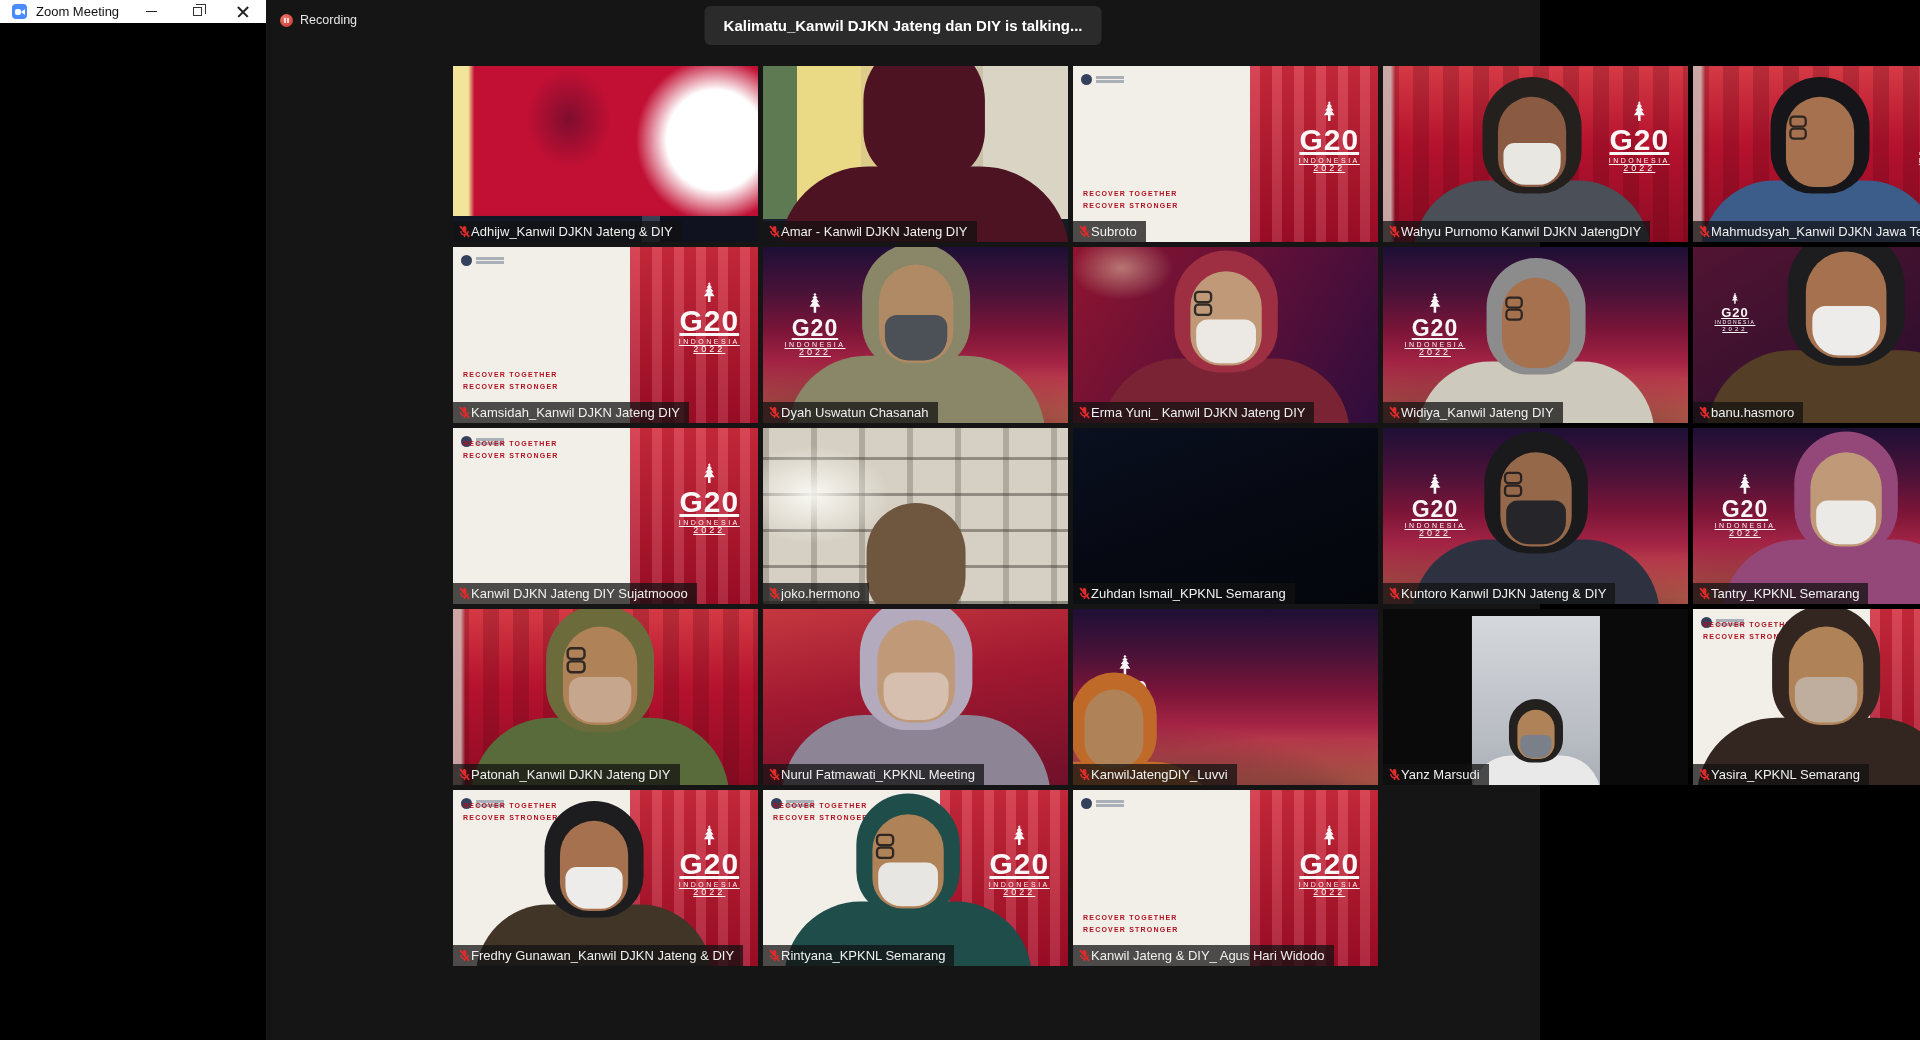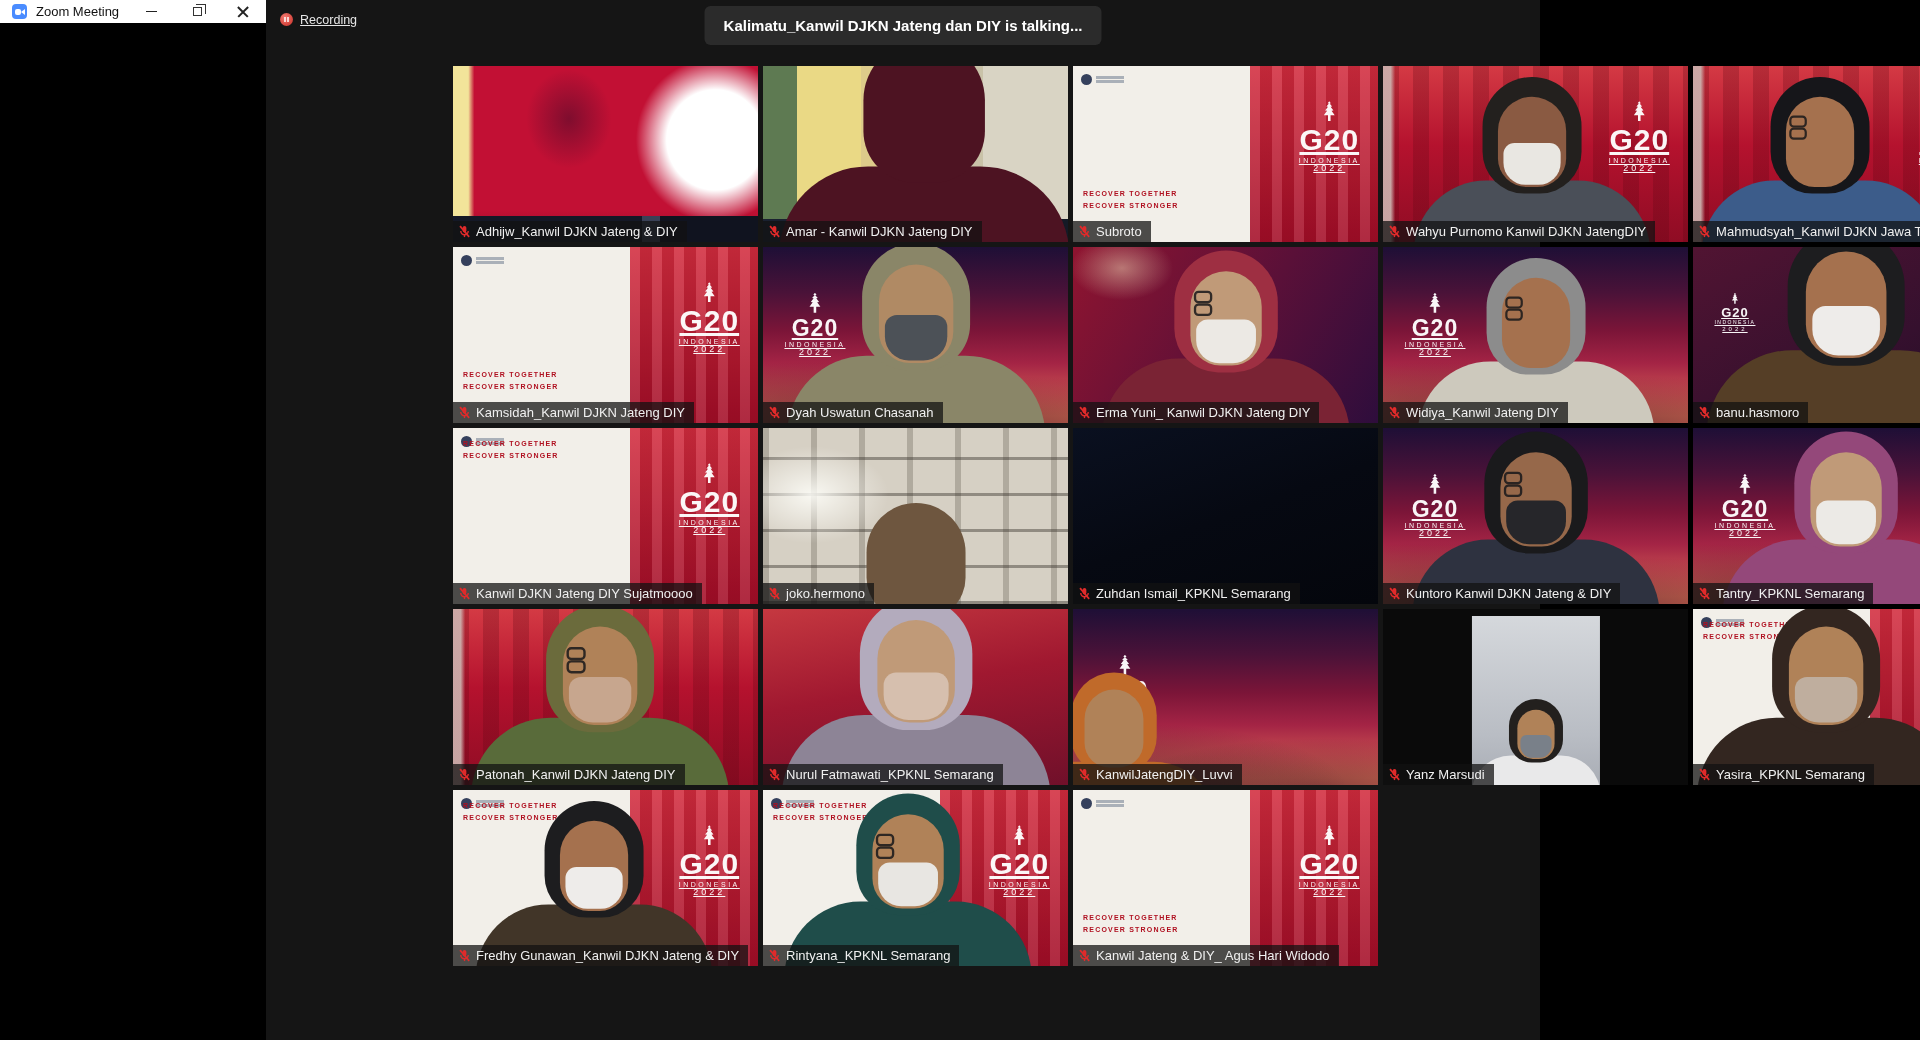--- a/index.html
+++ b/index.html
@@ -23,22 +23,22 @@
   .ic-restore::before { content:""; position:absolute; left:2px; top:-4px; width:9px; height:9px;
     border:1.2px solid #333; border-left:none; border-bottom:none; }
   .ic-close { width:12px; height:12px; position:relative; display:block; }
   .ic-close::before, .ic-close::after { content:""; position:absolute; left:-1px; top:5.2px;
     width:14px; height:1.5px; background:#222; }
   .ic-close::before { transform:rotate(45deg); }
   .ic-close::after { transform:rotate(-45deg); }
 
   
   .content { position:relative; flex:1; background:#151515; }
-  .recording { position:absolute; left:14px; top:13px; display:flex; 
-    gap:7px; color:#e6e6e6; font-size:12.5px; z-index:20;text-decoration:underline; }
+  .recording { position:absolute; left:14px; top:13px; display:flex; align-items:center;
+    gap:7px; color:#e6e6e6; font-size:12.5px; z-index:20; }
   .rec-ic { width:13px; height:13px; border-radius:50%;
     background:radial-gradient(circle at 38% 32%, #f07a70, #d5443c 70%); position:relative; }
   .rec-ic::before, .rec-ic::after { content:""; position:absolute; top:4px; width:1.6px; height:5px;
     background:rgba(255,255,255,.75); }
   .rec-ic::before { left:4.4px; } .rec-ic::after { left:7.2px; }
   .toast { position:absolute; top:6px; left:50%; transform:translateX(-50%);
     background:#2b2b2b; color:#ffffff; font-size:15px; font-weight:700;
     padding:11px 19px; border-radius:6px; white-space:nowrap; z-index:20; }
 
   
@@ -117,21 +117,21 @@
   .pbody { bottom:-10px; width:215px; height:66px; border-radius:110px 110px 0 0; }
   .phead { bottom:44px; width:90px; height:106px; border-radius:45px 45px 38px 38px; }
   .pface { bottom:50px; width:62px; height:82px; border-radius:31px 31px 26px 26px; }
   .pmask { bottom:52px; width:52px; height:38px; border-radius:10px 10px 20px 20px; }
   .pglass { bottom:102px; width:56px; height:13px; display:flex; gap:5px; justify-content:center; }
   .pglass u { display:block; width:16px; height:11px; border:2.5px solid rgba(23,23,26,.85);
     border-radius:4px; text-decoration:none; }
 
   
   .label { position:absolute; left:0; bottom:0; z-index:10; display:flex; align-items:center;
-    gap:5px; background:rgba(18,18,18,.74); padding:3px 9px 3px 5px; max-width:97%; }
+    background:rgba(18,18,18,.74); padding:3px 9px 3px 5px; max-width:97%; }
   .label .nm { color:#f0f0f0; font-size:13px; white-space:nowrap; overflow:hidden; }
   .label svg { flex:0 0 auto; }
 </style>
 </head>
 <body>
 
 <div class="app">
   <div class="titlebar">
     <span class="cam"></span>
     <span class="ttl">Zoom Meeting</span>
@@ -506,21 +506,21 @@
             <i class="pface" style="background: rgb(192, 154, 120);"></i>
             <i class="pmask" style="background: rgb(214, 191, 174);"></i>
           </div>
           <div class="label">
             <svg viewBox="0 0 14 14" width="13" height="13">
               <rect x="5" y="1" width="4" height="7" rx="2" fill="#e02b2b"></rect>
               <path d="M3 6.5a4 4 0 0 0 8 0" fill="none" stroke="#e02b2b" stroke-width="1.5"></path>
               <line x1="7" y1="10.5" x2="7" y2="13" stroke="#e02b2b" stroke-width="1.5"></line>
               <line x1="2.2" y1="1.2" x2="12" y2="12.8" stroke="#e02b2b" stroke-width="1.8"></line>
             </svg>
-            <span class="nm">Nurul Fatmawati_KPKNL Semarang</span>
+            <span class="nm">Nurul Fatmawati_KPKNL Meeting</span>
           </div>
         </div>
         <div class="tile bg-mountain">
           <div class="g20 g-left g-md">
             <span class="orn"></span>
             <span class="main">G20</span>
             <span class="sub">INDONESIA</span>
             <span class="yr">2022</span>
           </div>
           <div class="person" style="--dx: -112px; --dy: 30px; --s: 0.95;">

